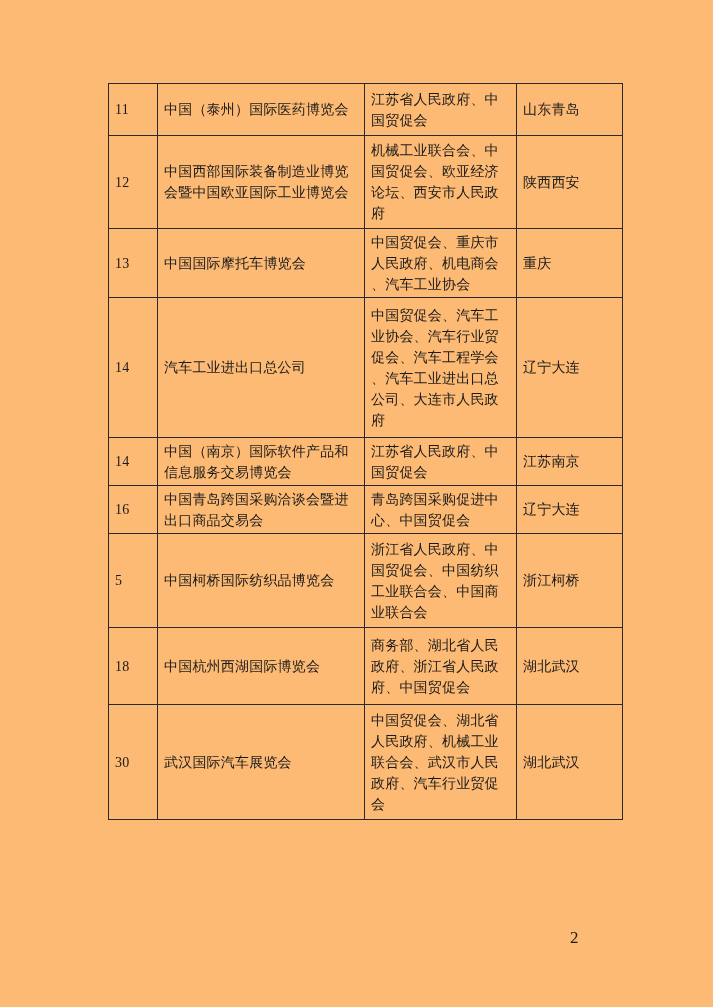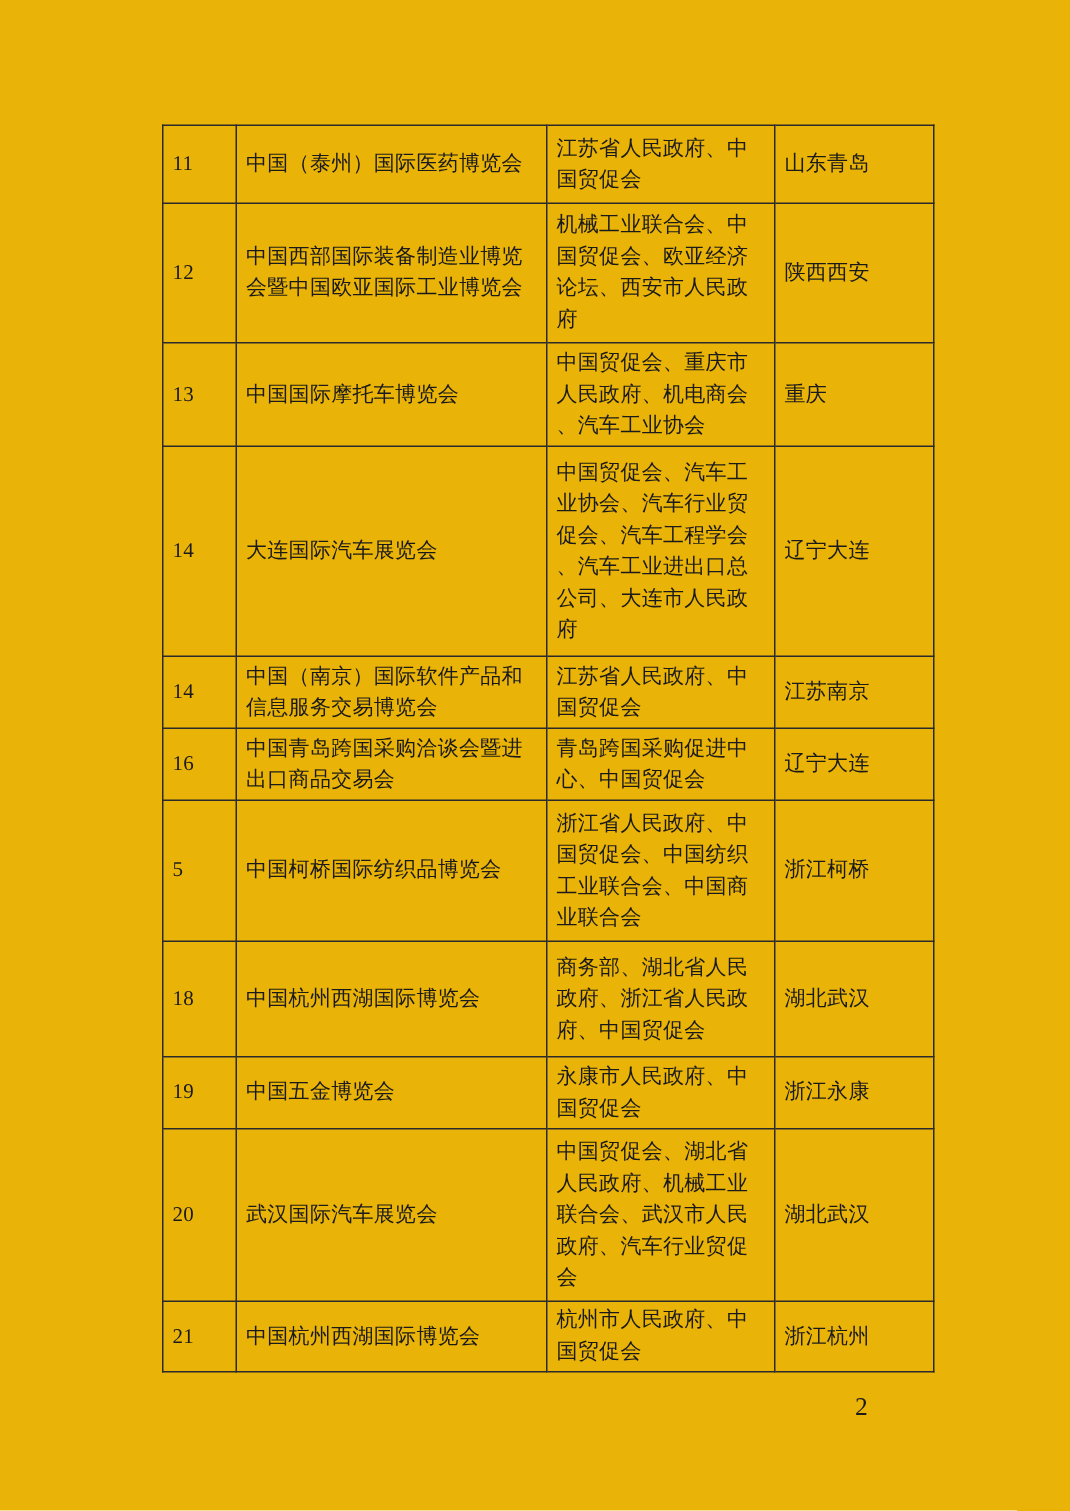--- a/index.html
+++ b/index.html
@@ -4,21 +4,21 @@
 <style>
   html, body {
     margin: 0;
     padding: 0;
     background: #ffffff;
   }
   .page {
     position: relative;
     width: 713px;
     height: 1007px;
-    background: #eab308;
+    background: #fdba74;
     font-family: "Liberation Serif", "DejaVu Serif", serif;
     color: #1a1a1a;
     overflow: hidden;
   }
   table.exh-table {
     position: absolute;
     left: 108px;
     top: 83px;
     width: 514px;
     border-collapse: collapse;
@@ -73,21 +73,21 @@
         <td class="col-loc">陕西西安</td>
       </tr>
       <tr style="height:69px">
         <td class="col-num">13</td>
         <td class="col-name">中国国际摩托车博览会</td>
         <td class="col-org">中国贸促会、重庆市人民政府、机电商会、汽车工业协会</td>
         <td class="col-loc">重庆</td>
       </tr>
       <tr style="height:140px">
         <td class="col-num">14</td>
-        <td class="col-name">大连国际汽车展览会</td>
+        <td class="col-name">汽车工业进出口总公司</td>
         <td class="col-org">中国贸促会、汽车工业协会、汽车行业贸促会、汽车工程学会、汽车工业进出口总公司、大连市人民政府</td>
         <td class="col-loc">辽宁大连</td>
       </tr>
       <tr style="height:48px">
         <td class="col-num">14</td>
         <td class="col-name">中国（南京）国际软件产品和信息服务交易博览会</td>
         <td class="col-org">江苏省人民政府、中国贸促会</td>
         <td class="col-loc">江苏南京</td>
       </tr>
       <tr style="height:48px">
@@ -101,36 +101,24 @@
         <td class="col-name">中国柯桥国际纺织品博览会</td>
         <td class="col-org">浙江省人民政府、中国贸促会、中国纺织工业联合会、中国商业联合会</td>
         <td class="col-loc">浙江柯桥</td>
       </tr>
       <tr style="height:77px">
         <td class="col-num">18</td>
         <td class="col-name">中国杭州西湖国际博览会</td>
         <td class="col-org">商务部、湖北省人民政府、浙江省人民政府、中国贸促会</td>
         <td class="col-loc">湖北武汉</td>
       </tr>
-      <tr style="height:48px">
-        <td class="col-num">19</td>
-        <td class="col-name">中国五金博览会</td>
-        <td class="col-org">永康市人民政府、中国贸促会</td>
-        <td class="col-loc">浙江永康</td>
-      </tr>
       <tr style="height:115px">
-        <td class="col-num">20</td>
+        <td class="col-num">30</td>
         <td class="col-name">武汉国际汽车展览会</td>
         <td class="col-org">中国贸促会、湖北省人民政府、机械工业联合会、武汉市人民政府、汽车行业贸促会</td>
         <td class="col-loc">湖北武汉</td>
-      </tr>
-      <tr style="height:46px">
-        <td class="col-num">21</td>
-        <td class="col-name">中国杭州西湖国际博览会</td>
-        <td class="col-org">杭州市人民政府、中国贸促会</td>
-        <td class="col-loc">浙江杭州</td>
       </tr>
     </tbody>
   </table>
 
   <div class="page-number">2</div>
 
 </div>
 
 </body></html>

